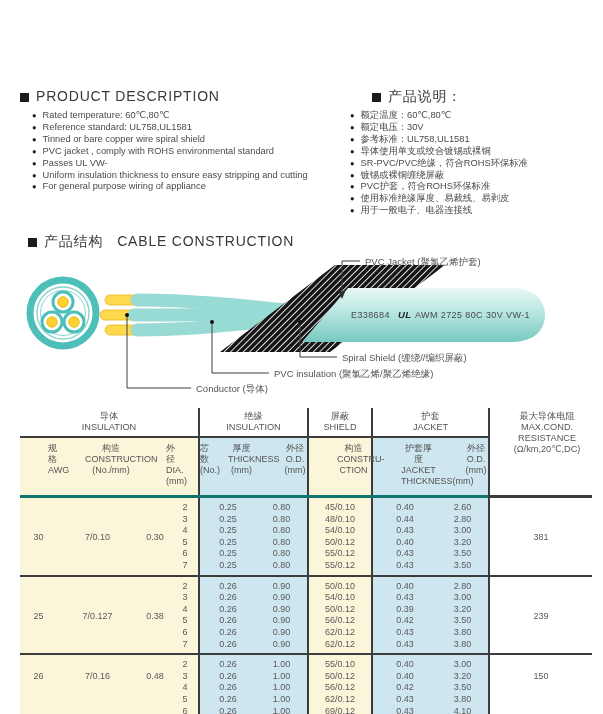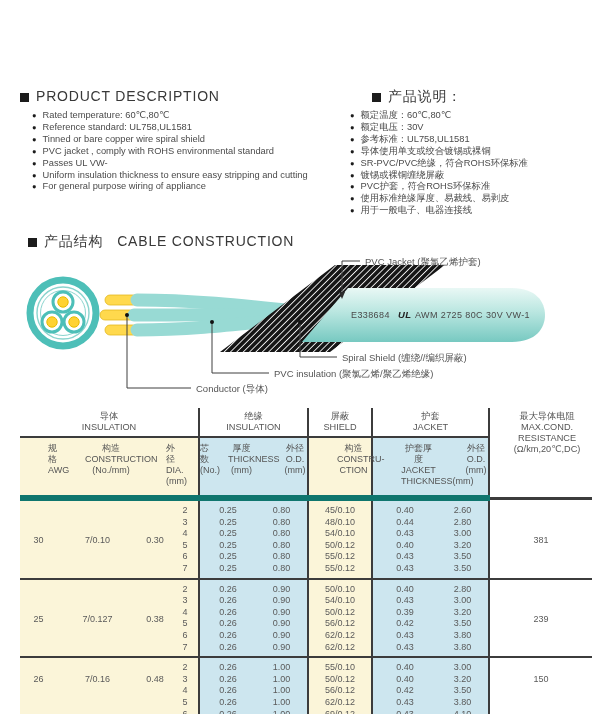--- a/index.html
+++ b/index.html
@@ -28,21 +28,21 @@
     position:absolute;left:20px;top:408px;width:572px;
     border-collapse:collapse;table-layout:fixed;
     font-size:9px;color:#5a5a5a;text-align:center;
   }
   #spec-table th{font-weight:normal;}
   .bg-c{background:#FBF5D9;}
   .bg-b{background:#CDE6EF;}
   .vsep{border-left:2px solid #3c3c3c;}
   tr.gh th{background:#fff;border-bottom:2px solid #3c3c3c;padding:3px 0;line-height:11px;font-size:9.2px;color:#555;}
   tr.gh th.res-th{border-bottom:3px solid #3c3c3c;padding-left:12px;}
-  tr.sh th{height:51px;vertical-align:top;padding-top:5px;line-height:11px;border-bottom:6px solid #0f766e;color:#555;padding-left:28px;}
+  tr.sh th{height:51px;vertical-align:top;padding-top:5px;line-height:11px;border-bottom:3px solid #0f766e;color:#555;padding-left:28px;}
   th.res-th{background:#fff;vertical-align:top;padding-top:28px;line-height:11.5px;}
   #spec-table tbody{border-bottom:2px solid #3c3c3c;}
   #spec-table tbody:last-child{border-bottom:none;}
   #spec-table tbody td{height:11.6px;line-height:11.6px;padding:0;}
   #spec-table tbody tr:first-child td{padding-top:4px;}
   #spec-table tbody tr:last-child td{padding-bottom:3px;}
   td.g-mid{vertical-align:middle;}
   td.g-top{vertical-align:top;padding-top:16px !important;}
 </style>
 </head>

